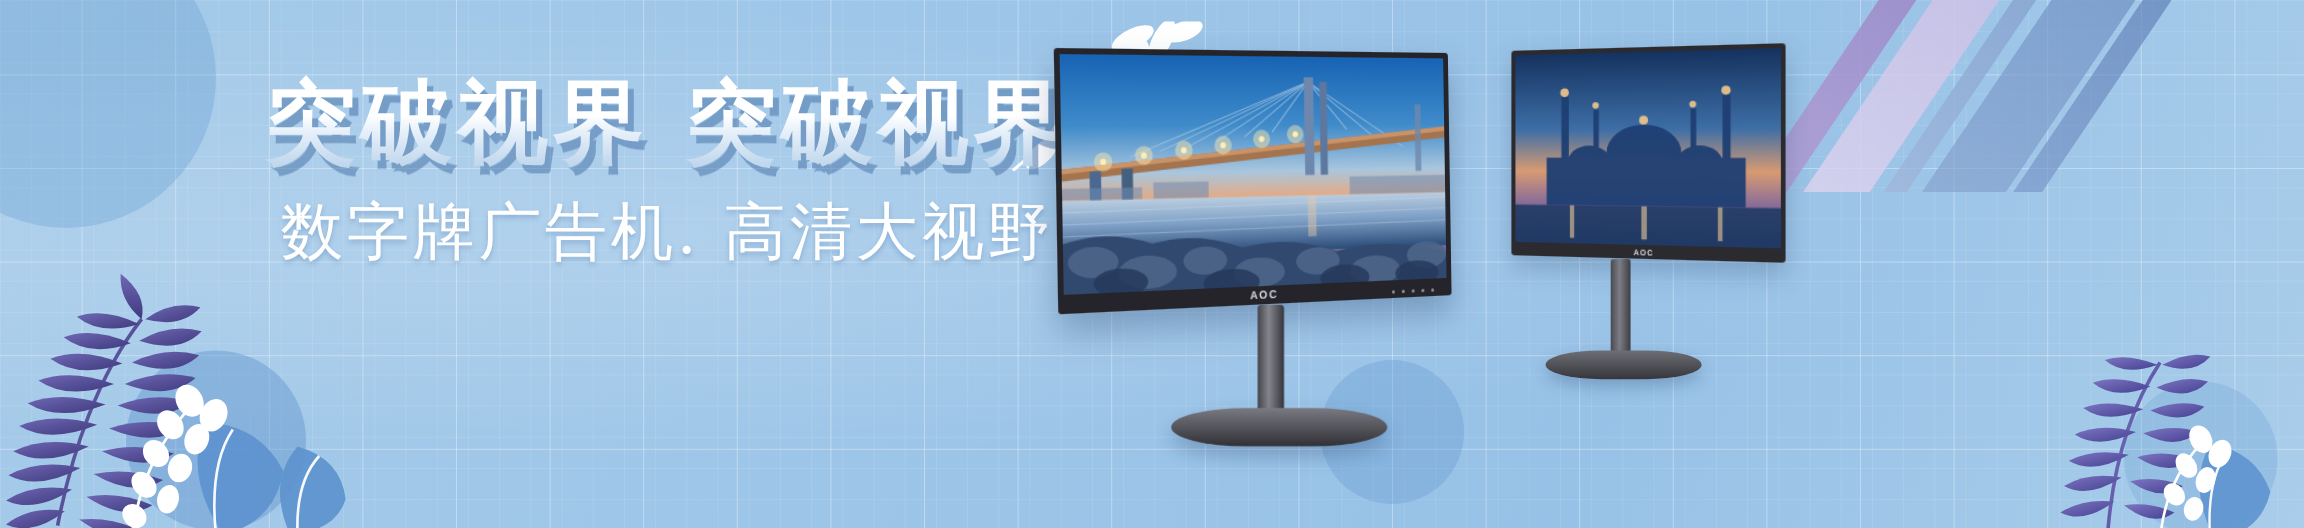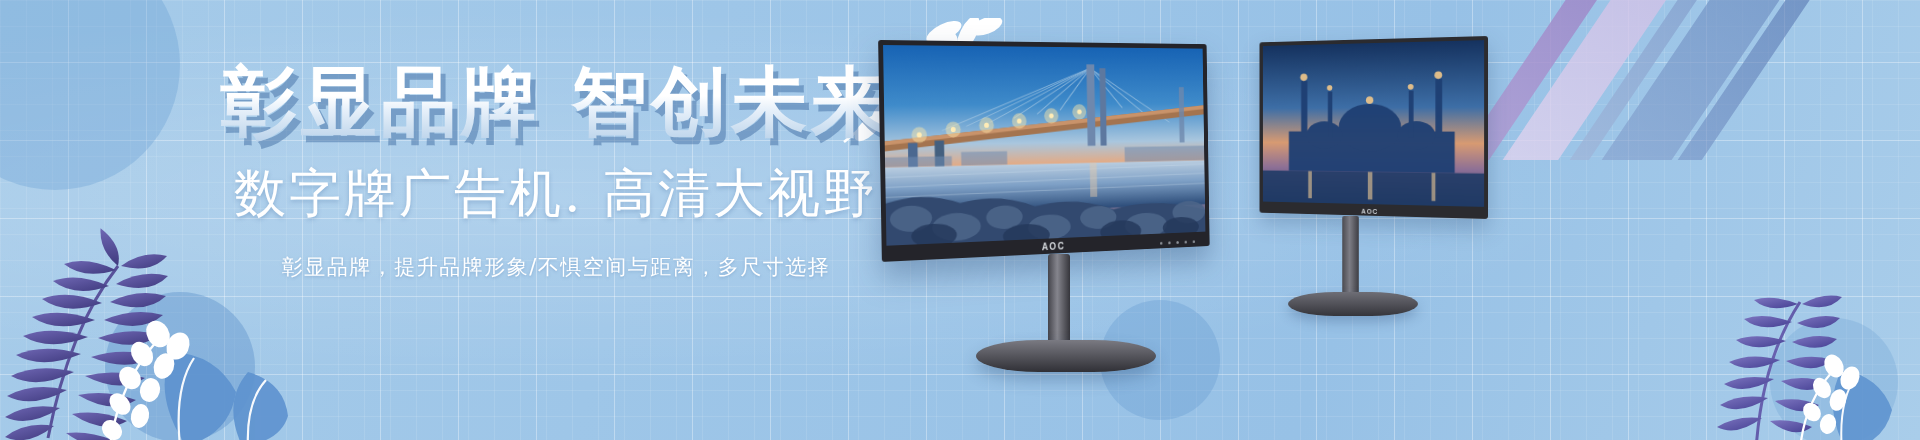--- a/index.html
+++ b/index.html
@@ -289,23 +289,22 @@
       <ellipse cx="82" cy="36" rx="9" ry="21" transform="rotate(62 82 36)"></ellipse>
       <ellipse cx="106" cy="36" rx="9" ry="22" transform="rotate(22 106 36)"></ellipse>
       <ellipse cx="104" cy="14" rx="8" ry="19" transform="rotate(64 104 14)"></ellipse>
       <ellipse cx="128" cy="16" rx="8" ry="20" transform="rotate(26 128 16)"></ellipse>
       <ellipse cx="146" cy="8" rx="8" ry="17" transform="rotate(70 146 8)"></ellipse>
       <ellipse cx="28" cy="110" rx="8" ry="17" transform="rotate(46 28 110)"></ellipse>
     </g>
   </svg>
 
   <div class="copy">
-    <div class="headline">彰显品牌 智创未来</div>
+    <div class="headline">突破视界 突破视界</div>
     <div class="subhead">数字牌广告机. 高清大视野</div>
-    <div class="tagline">彰显品牌，提升品牌形象/不惧空间与距离，多尺寸选择</div>
   </div>
 
   <div class="monitors">
 
     <div class="mon-back">
       <div class="panel">
         <div class="screen">
           <svg viewBox="0 0 240 175" preserveAspectRatio="none" style="position:absolute;inset:0;width:100%;height:100%">
             <defs>
               <linearGradient id="skyB" x1="0" y1="0" x2="0" y2="1">

